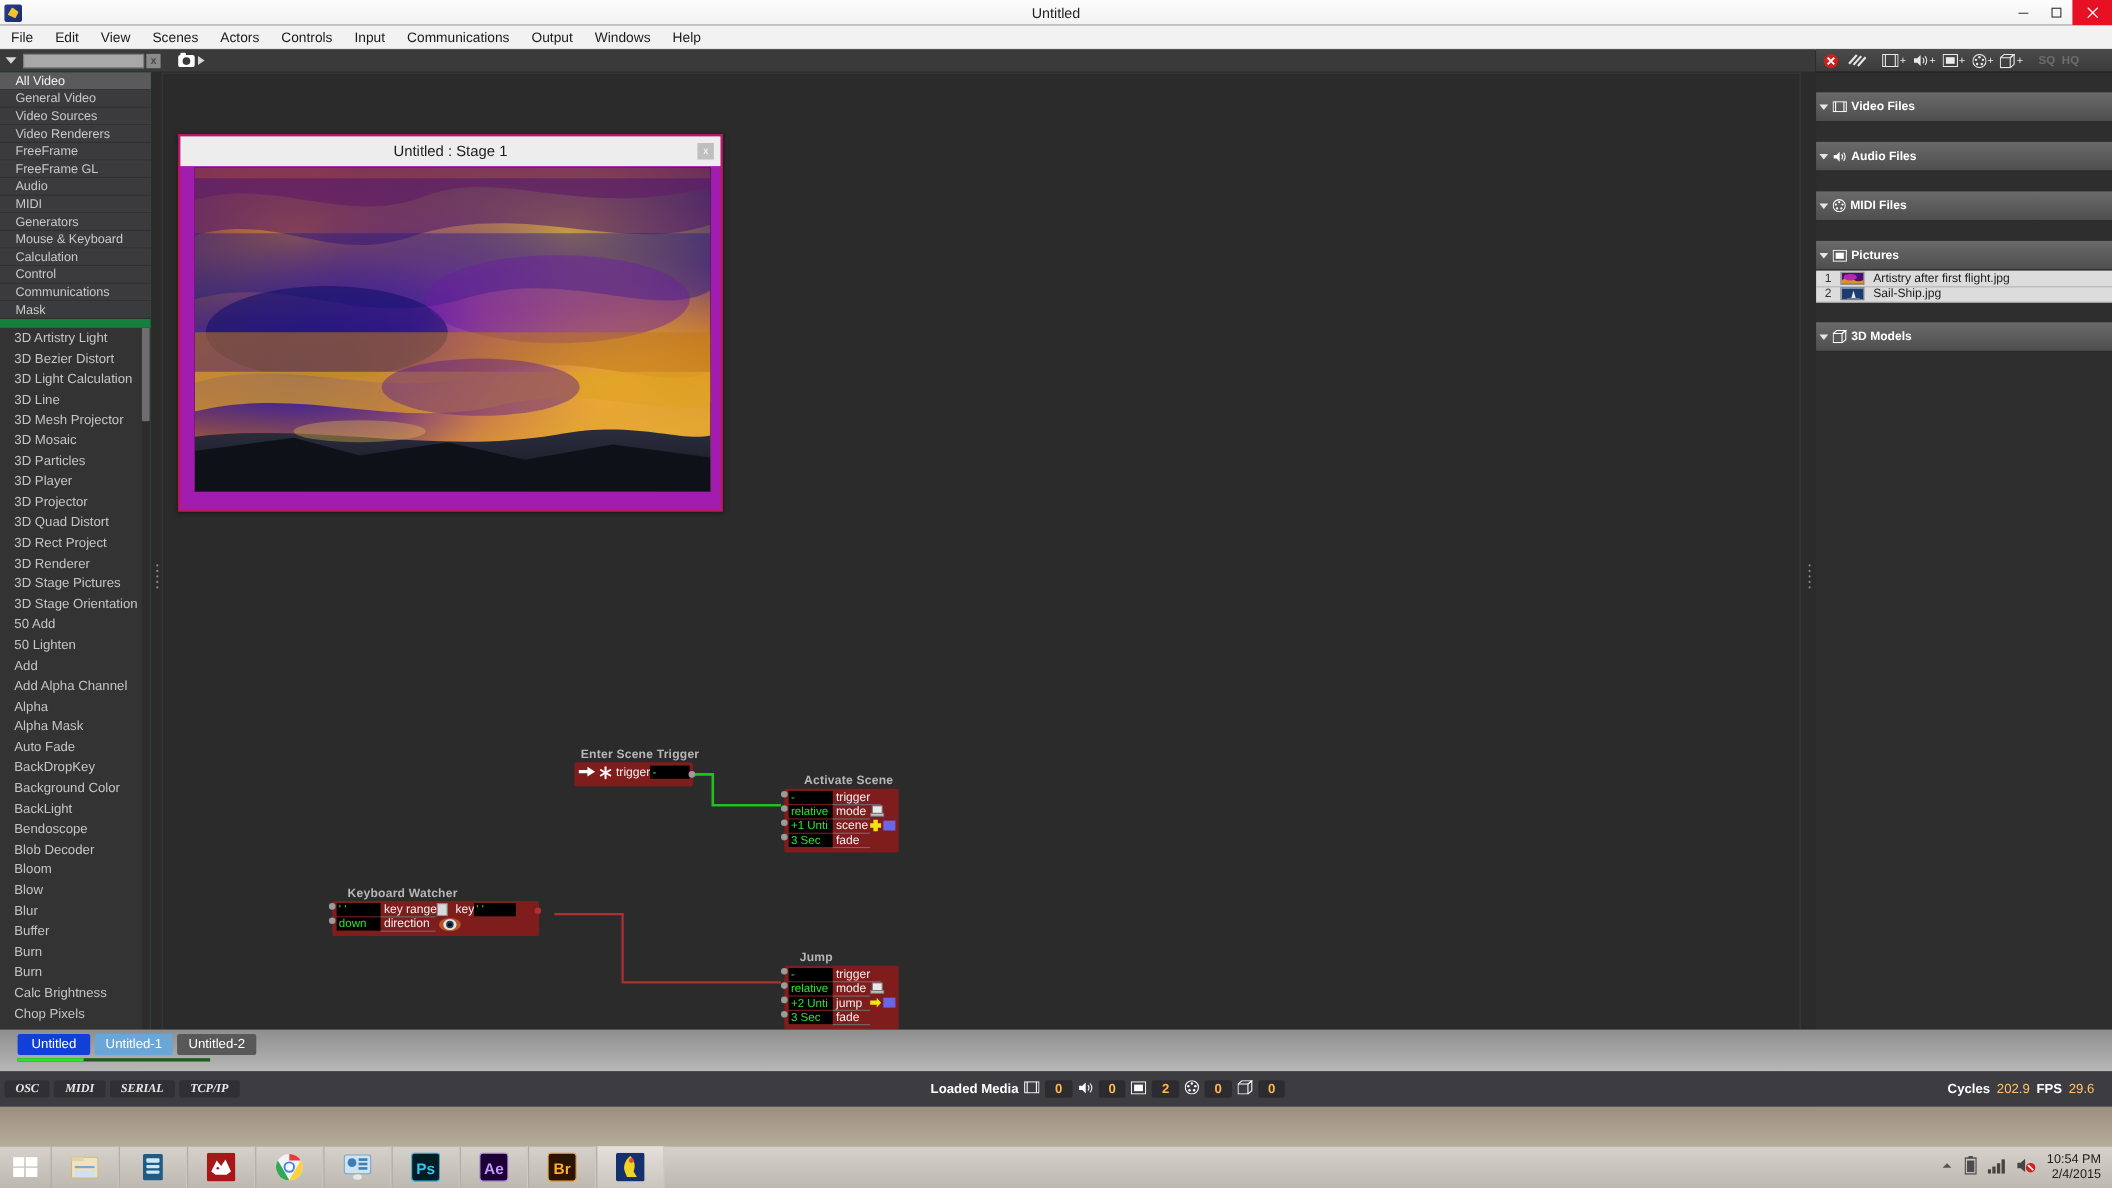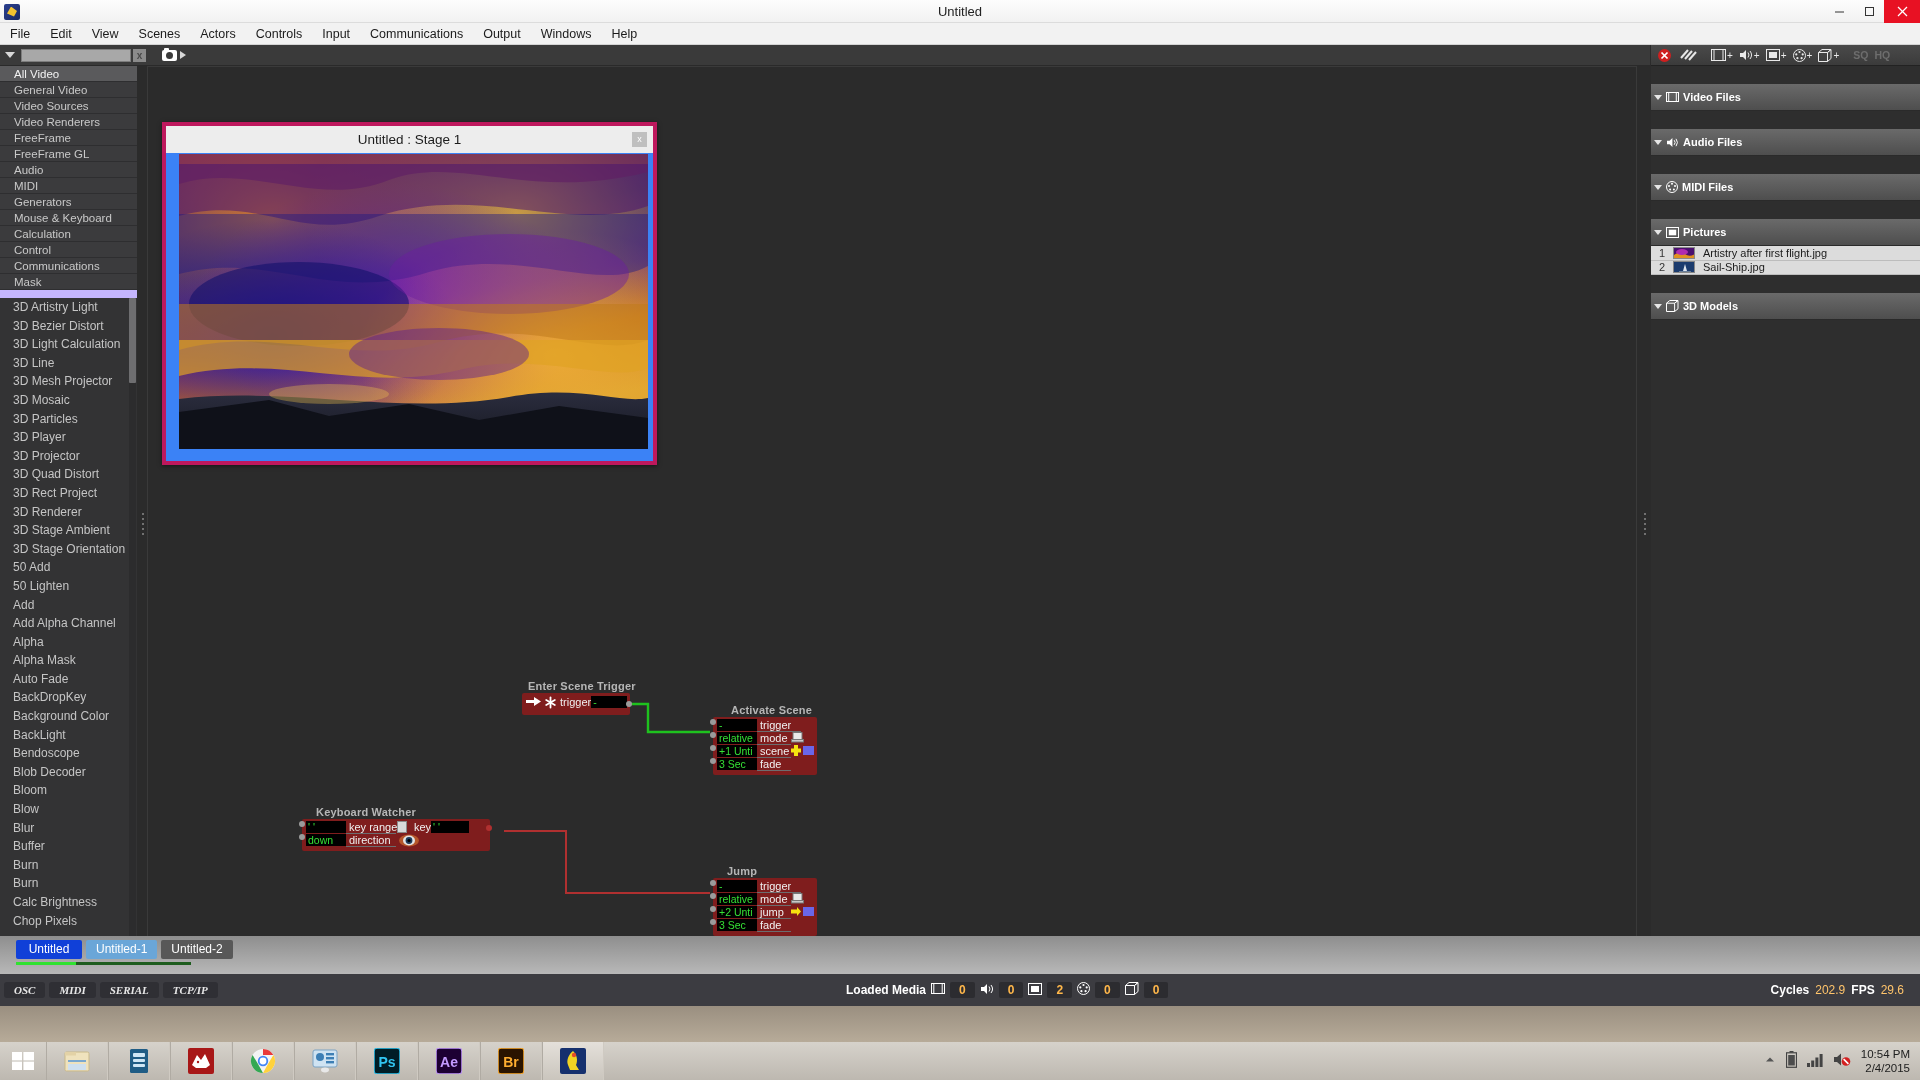--- a/index.html
+++ b/index.html
@@ -85,21 +85,21 @@
     background:#fff; border-radius:1px;
   }
   .play-tri {
     width:0;height:0;border-top:4px solid transparent;border-bottom:4px solid transparent;
     border-left:6px solid #d8d8d8;
   }
 
   
   .leftpanel {
     position:absolute; left:0; top:21px; width:137px; height:915px;
-    background:#c4b5fd;
+    background:#15803d;
   }
   .cat-list { position:absolute; left:0; top:0; width:137px; }
   .cat-item {
     height:16px; line-height:16px; padding-left:14px; font-size:11.5px;
     color:#c9c9c9; background:#3b3b3d; border-bottom:1px solid #2e2e30;
     white-space:nowrap; overflow:hidden;
   }
   .cat-item.selected { background:#5a5a5c; color:#f2f2f2; }
   .actor-list {
     position:absolute; left:0; top:232px; width:137px; height:683px;
@@ -130,21 +130,21 @@
   .stagearea {
     position:absolute; left:147px; top:21px; width:1497px; height:925px;
     background:#2b2b2b;
   }
   .scene-canvas {
     position:absolute; left:0; top:0; width:1490px; height:922px;
     background:#2b2b2b; border:1px solid #3a3a3a; overflow:hidden;
   }
   .stage-window {
     position:absolute; left:14px; top:55px; width:495px; height:343px;
-    background:#3b82f6; border:4px solid #be185d;
+    background:#a21caf; border:2px solid #be185d;
     box-shadow:0 1px 4px rgba(0,0,0,.5);
   }
   .stage-title {
     height:27px; line-height:27px; text-align:center; color:#1c1c1c;
     font-size:13.5px; position:relative; background:#ededed;
   }
   .stage-close {
     position:absolute; right:6px; top:6px; width:15px; height:15px;
     background:#bfbfbf; color:#fff; font-size:9px; text-align:center; line-height:15px;
   }
@@ -355,21 +355,21 @@
           <div class="actor-item">3D Light Calculation</div>
           <div class="actor-item">3D Line</div>
           <div class="actor-item">3D Mesh Projector</div>
           <div class="actor-item">3D Mosaic</div>
           <div class="actor-item">3D Particles</div>
           <div class="actor-item">3D Player</div>
           <div class="actor-item">3D Projector</div>
           <div class="actor-item">3D Quad Distort</div>
           <div class="actor-item">3D Rect Project</div>
           <div class="actor-item">3D Renderer</div>
-          <div class="actor-item">3D Stage Ambient</div>
+          <div class="actor-item">3D Stage Pictures</div>
           <div class="actor-item">3D Stage Orientation</div>
           <div class="actor-item">50 Add</div>
           <div class="actor-item">50 Lighten</div>
           <div class="actor-item">Add</div>
           <div class="actor-item">Add Alpha Channel</div>
           <div class="actor-item">Alpha</div>
           <div class="actor-item">Alpha Mask</div>
           <div class="actor-item">Auto Fade</div>
           <div class="actor-item">BackDropKey</div>
           <div class="actor-item">Background Color</div>

